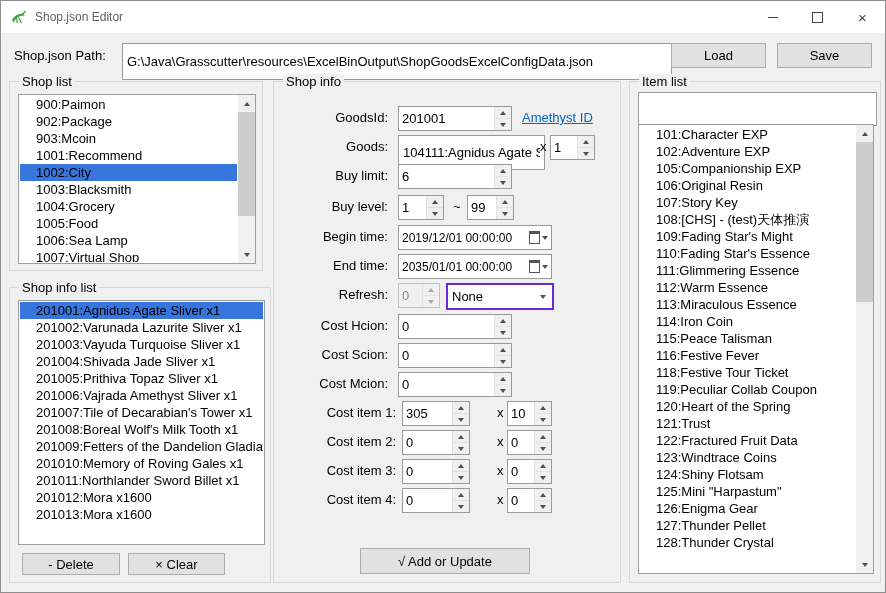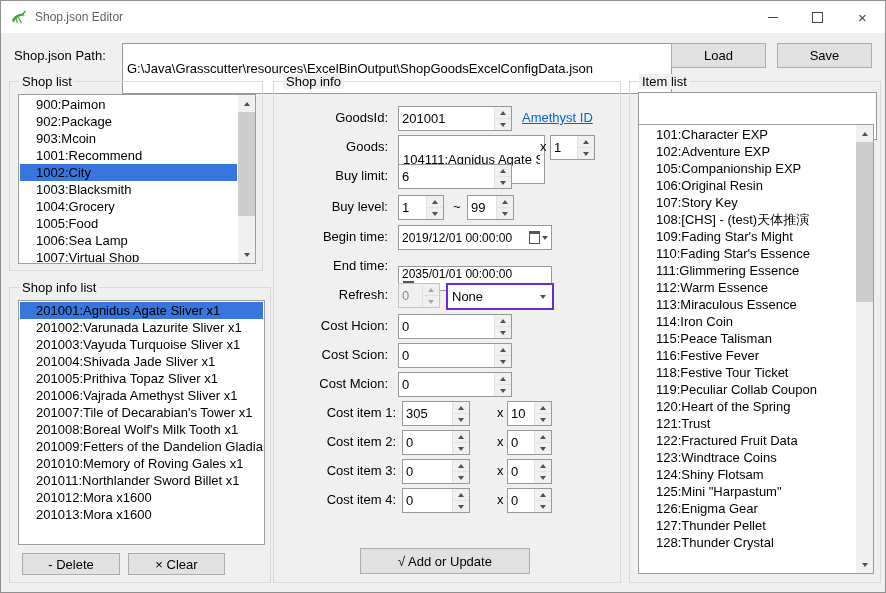--- a/index.html
+++ b/index.html
@@ -11,21 +11,21 @@
   .app-icon{margin-left:9px;width:17px;height:17px;display:flex;}
   .app-icon .fill{fill:var(--icon-green,#3fa33f);}
   .app-icon .stroke{stroke:var(--icon-green,#3fa33f);fill:none;stroke-width:1.3;}
   .title-text{margin-left:8px;font-size:12px;color:#5f5f5f;}
   .win-controls{margin-left:auto;display:flex;height:100%;}
   .win-btn{width:45px;height:100%;display:flex;align-items:center;justify-content:center;color:#444;font-size:15px;line-height:1;}
   .glyph-min{width:10px;height:1px;background:#444;}
   .glyph-max{width:9px;height:9px;border:1px solid #444;}
 
   
-  .textbox{position:absolute;background:#fff;border:1px solid #999;padding:12px 4px;font:13px "Liberation Sans",sans-serif;outline:none;}
+  .textbox{position:absolute;background:#fff;border:1px solid #999;padding:5px 4px;font:13px "Liberation Sans",sans-serif;outline:none;}
   .btn{position:absolute;background:#e1e1e1;border:1px solid #adadad;font:13px "Liberation Sans",sans-serif;display:flex;align-items:center;justify-content:center;padding:0;}
   .label{position:absolute;white-space:nowrap;}
   .form-label{position:absolute;text-align:right;white-space:nowrap;}
   .link{position:absolute;color:var(--link,#0066cc);text-decoration:underline;white-space:nowrap;cursor:pointer;}
 
   .groupbox{position:absolute;border:1px solid #d9d9d9;}
   .gb-title{position:absolute;top:-8px;left:9px;background:#f0f0f0;padding:0 3px;font-size:13px;line-height:15px;white-space:nowrap;}
 
   .listbox{position:absolute;background:#fff;border:1px solid #9d9d9d;overflow:hidden;}
   .list-items{position:absolute;top:1px;bottom:1px;left:1px;right:1px;overflow:hidden;}
@@ -213,21 +213,21 @@
     <span class="form-label" style="left:0;top:147px;width:114px;">Begin time:</span>
     <div class="spinner datepicker" style="left:124px;top:143px;width:152px;">
       <input value="2019/12/01 00:00:00" style="">
       <div class="dp-btn">
           <i class="cal-icon"></i>
           <i class="arr-down"></i>
         </div>
     </div>
 
     <span class="form-label" style="left:0;top:176px;width:114px;">End time:</span>
-    <div class="spinner datepicker" style="left:124px;top:184px;width:152px;flex-direction:column;">
+    <div class="spinner datepicker" style="left:124px;top:172px;width:152px;">
       <input value="2035/01/01 00:00:00" style="">
       <div class="dp-btn">
           <i class="cal-icon"></i>
           <i class="arr-down"></i>
         </div>
     </div>
 
     <span class="form-label" style="left:0;top:205px;width:114px;">Refresh:</span>
     <div class="spinner disabled" style="left:124px;top:201px;width:40px;">
       <input disabled="" value="0" style="">

